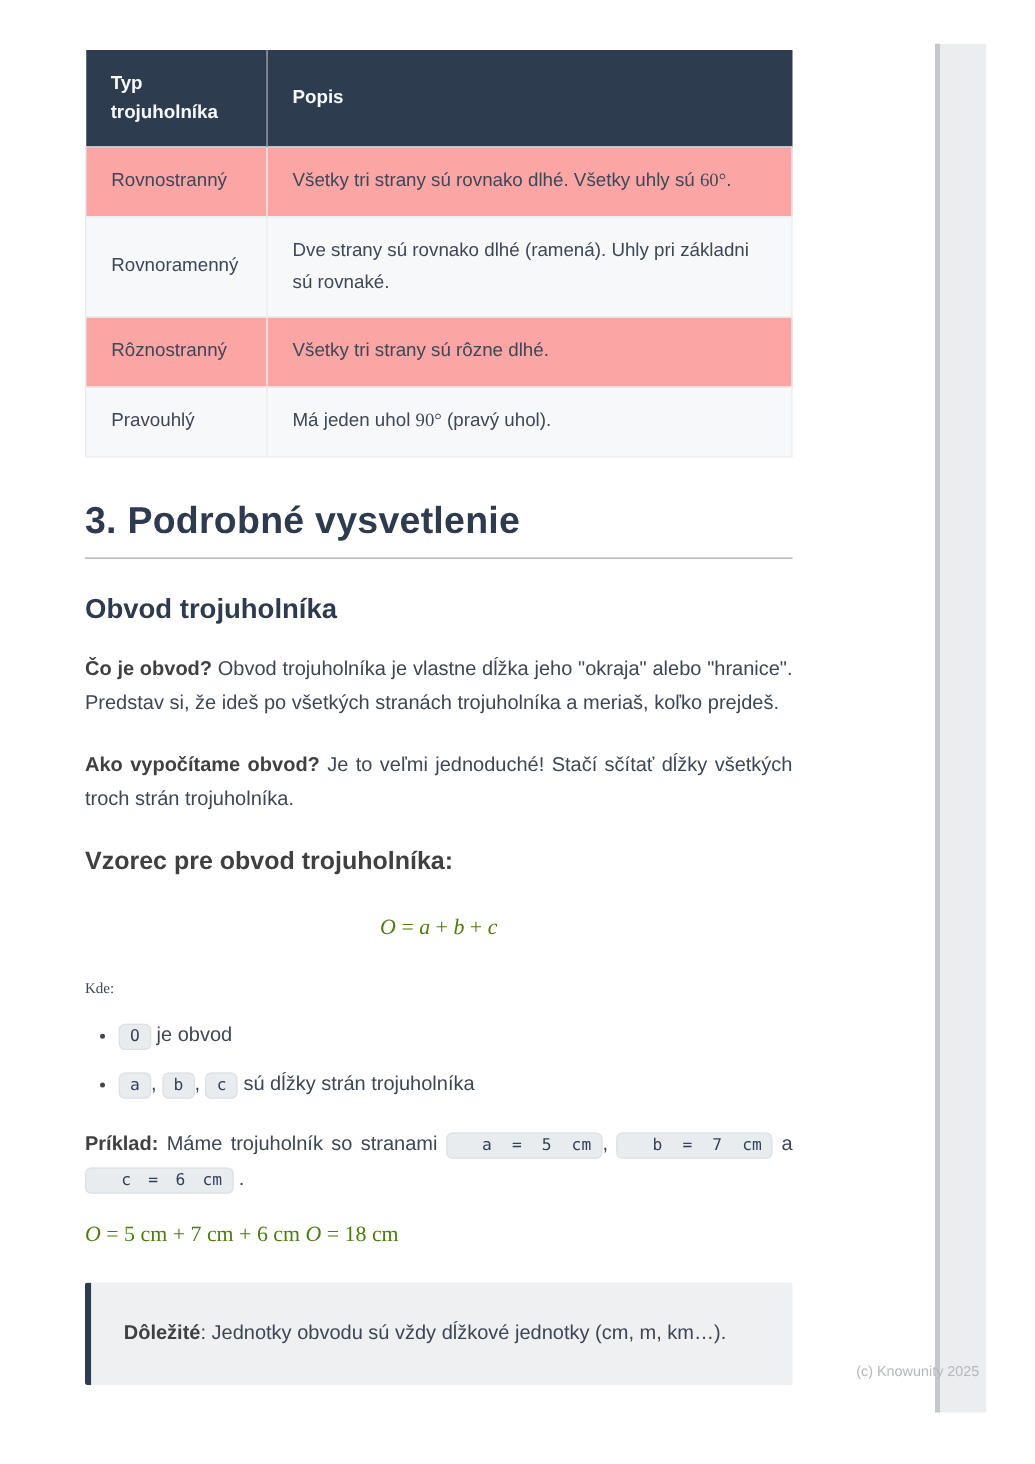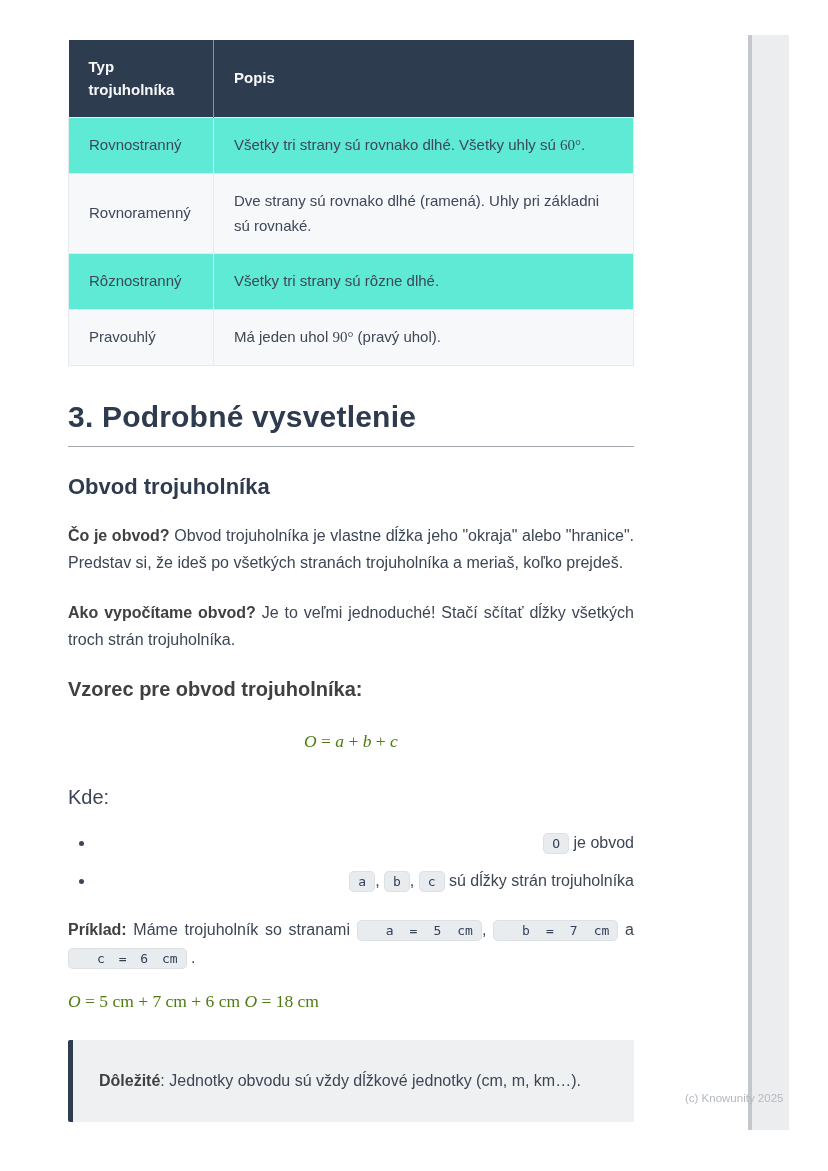--- a/index.html
+++ b/index.html
@@ -32,21 +32,21 @@
     line-height: 1.5;
     vertical-align: middle;
   }
   .types th.col-desc { border-left: 1px solid rgba(255,255,255,0.45); }
   .types td {
     padding: 15px 20px;
     border: 1px solid #e8ebee;
     color: #3d4757;
     line-height: 1.65;
     vertical-align: middle;
-    background: #5eead4;
+    background: #fca5a5;
   }
   .types tbody tr:nth-child(even) td { background: #f7f8fa; }
   .types col.c1 { width: 145px; }
 
   .math-serif {
     font-family: "Liberation Serif", "DejaVu Serif", serif;
     font-size: 15px;
   }
 
   
@@ -77,40 +77,40 @@
     margin: 22px 0 0 0;
     color: #3d4654;
   }
   p.body-p b, .note b, p.label-p { color: #404040; }
   p.label-p {
     font-size: 20px;
     font-weight: 700;
     margin: 24px 0 0 0;
   }
   p.plain-p {
-    font-size: 20px;
+    font-size: 12px;
     line-height: 1.7;
     margin: 28px 0 0 0;
+    font-family: Liberation Serif, serif;
   }
 
   
   .formula {
     font-family: "Liberation Serif", "DejaVu Serif", serif;
     font-size: 17.5px;
     color: #4d7c0f;
   }
   .formula-center { text-align: center; margin: 30px 0 0 0; }
   .formula-left { text-align: left; margin: 20px 0 0 0; }
   .mi { font-style: italic; }
 
   
   ul.where-list {
     margin: 16px 0 0 0;
     padding-left: 27px;
-    text-align: right;
   }
   ul.where-list li {
     font-size: 16px;
     line-height: 1.6;
     margin-bottom: 13px;
     color: #3d4654;
   }
 
   
   .code {

